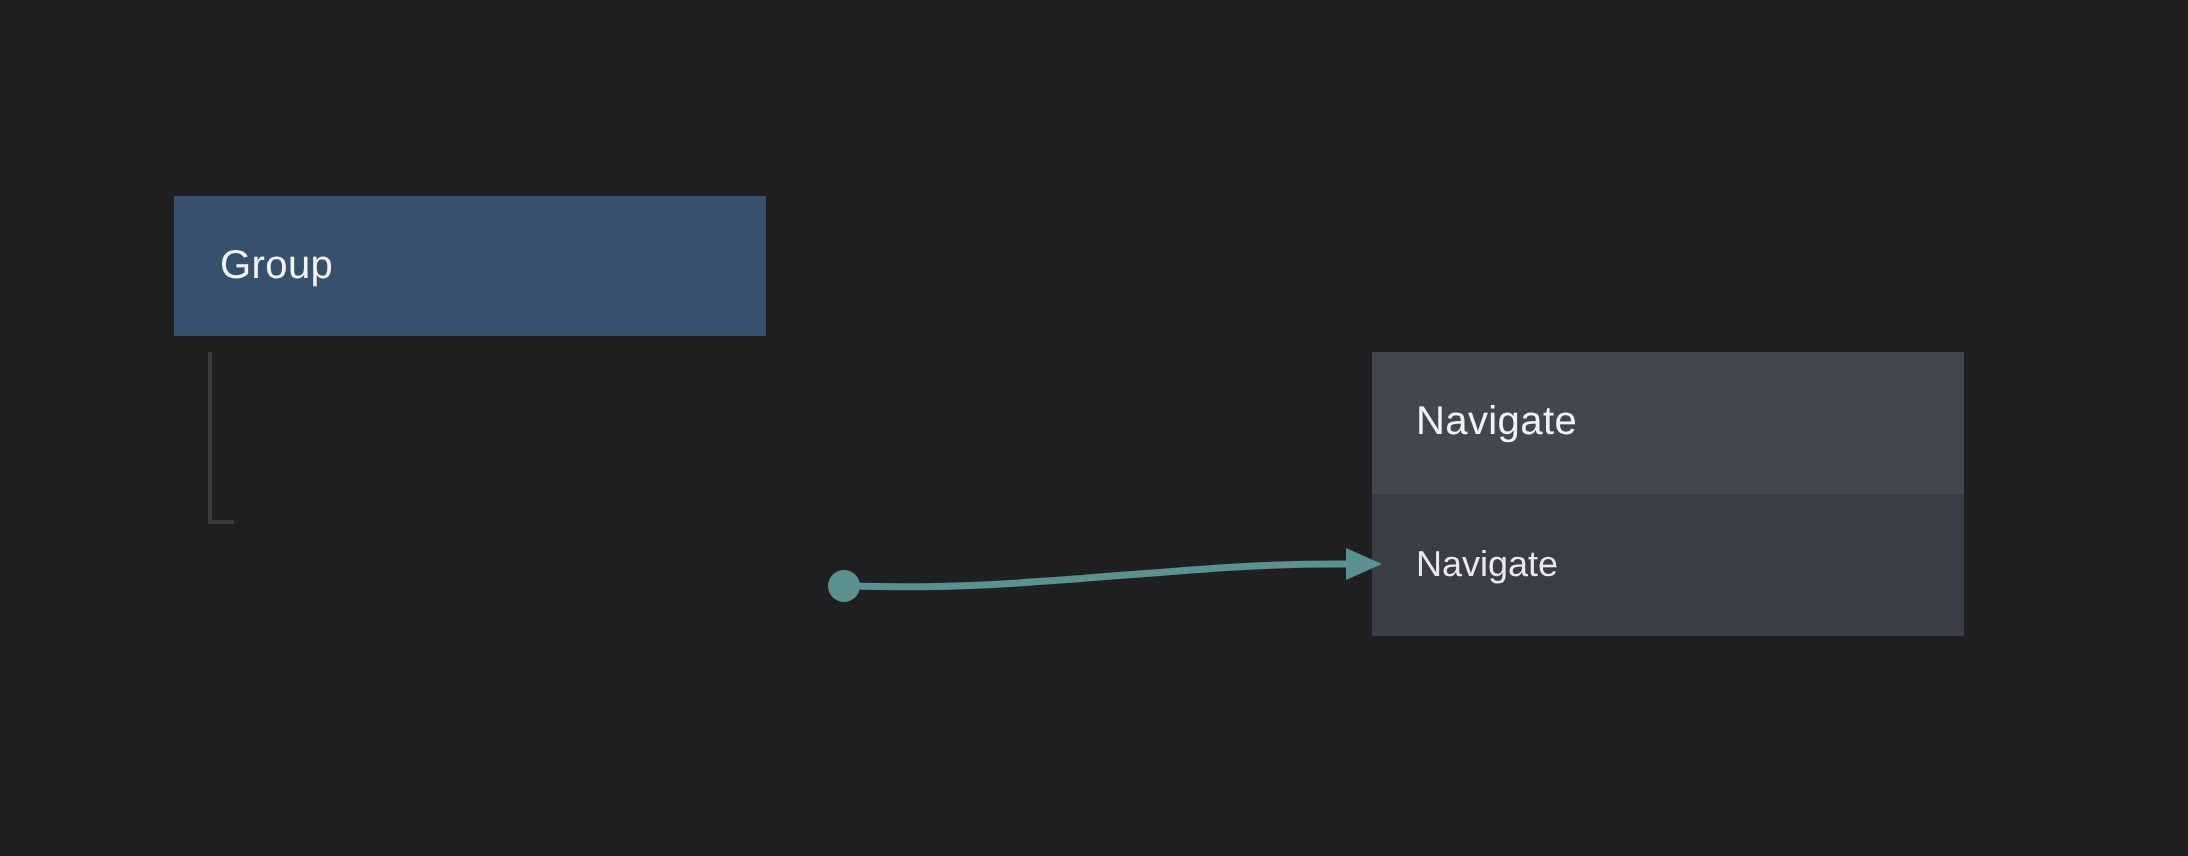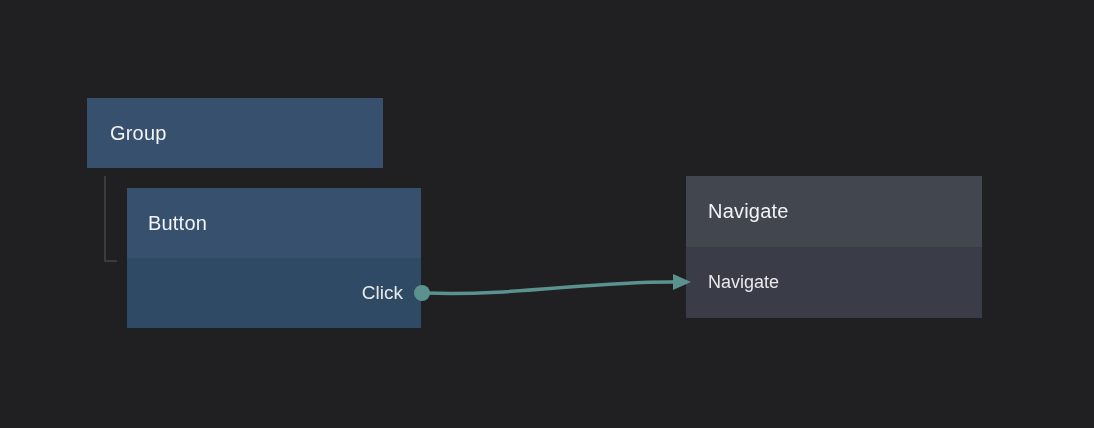--- a/index.html
+++ b/index.html
@@ -87,28 +87,20 @@
 <body>
 
 <div class="canvas">
 
   <div class="node node-group">
     <div class="node-header">
       <span>Group</span>
     </div>
   </div>
 
-  <div class="node node-button">
-    <div class="node-header">
-      <span>Button</span>
-    </div>
-    <div class="node-row">
-      <span>Click</span>
-    </div>
-  </div>
 
   <div class="node node-navigate">
     <div class="node-header">
       <span>Navigate</span>
     </div>
     <div class="node-row">
       <span>Navigate</span>
     </div>
   </div>
 

